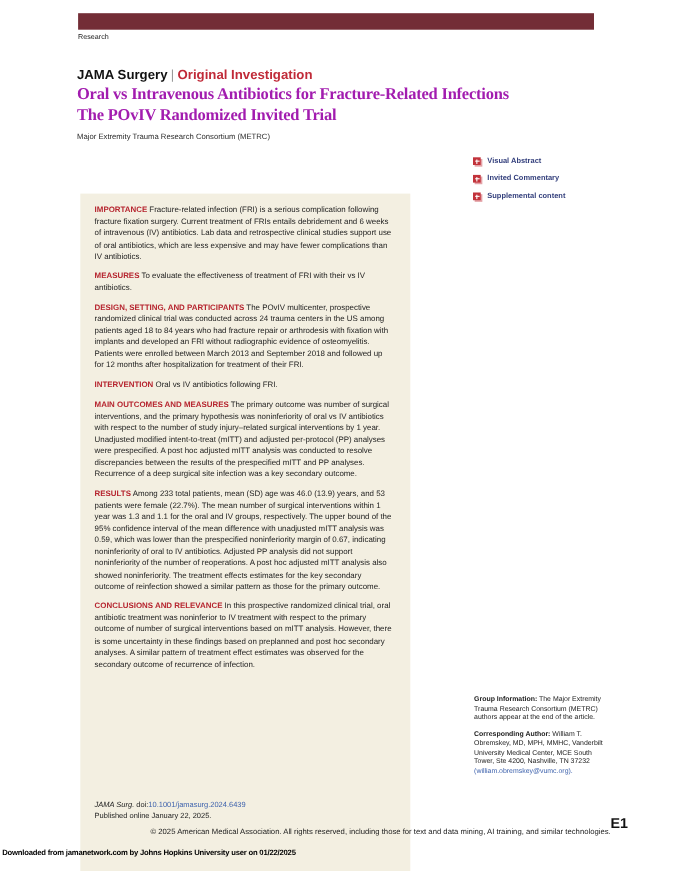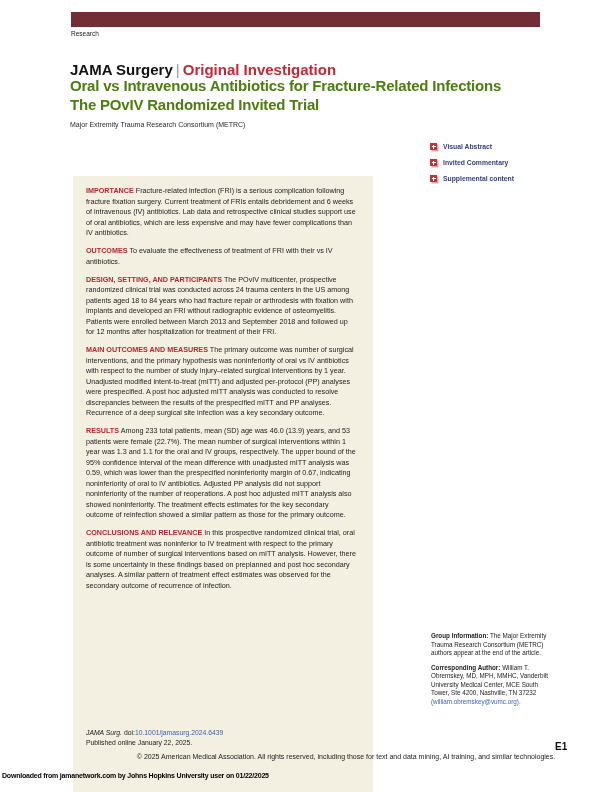--- a/index.html
+++ b/index.html
@@ -3,25 +3,25 @@
 <meta charset="utf-8">
 <style>
   html, body { margin:0; padding:0; background:#ffffff; }
   .page {
     position:relative; width:612px; height:792px; background:#ffffff;
     font-family:"Liberation Sans", sans-serif; overflow:hidden;
     color:#1c1c1c;
   }
   .topbar { position:absolute; left:71px; top:12px; width:469px; height:15px; background:#732D36; }
   .research { position:absolute; left:71px; top:30px; font-size:6.5px; color:#222; }
-  .kicker { position:absolute; left:70px; top:61px; font-size:15px; font-weight:bold; color:#111; white-space:nowrap; }
+  .kicker { position:absolute; left:70px; top:61px; font-size:12px; font-weight:bold; color:#111; white-space:nowrap; }
   .kicker .sep { color:#9a9a9a; font-weight:normal; padding:0 3px; }
   .kicker .type { color:#C02A38; }
-  .title { position:absolute; left:70px; top:77px; font-size:15px; font-weight:bold; color:#4d7c0f;
-           line-height:18.5px; letter-spacing:-0.2px; white-space:nowrap; }
+  .title { position:absolute; left:70px; top:77px; font-size:15px; font-weight:bold; color:#a21caf;
+           line-height:18.5px; letter-spacing:-0.2px; white-space:nowrap;font-family:Liberation Serif, serif; }
   .byline { position:absolute; left:70px; top:121px; font-size:7px; color:#2a2a2a; }
 
   .abstract-box { position:absolute; left:73px; top:148px; width:300px; height:644px; background:#F3EFE1;margin-top:28px; }
   .abstract-content { padding:10px 15px 0 13px; }
   .abstract-content p { margin:0 0 7.5px 0; font-size:7.2px; line-height:10.5px; color:#1c1c1c; text-align:left; }
   .sec-label { font-weight:bold; color:#B6252F; }
   .link { color:#3F63AD; }
   .citation { position:absolute; left:13px; top:552px; font-size:6.8px; line-height:9.5px; color:#222; }
 
   .sidebar-links { position:absolute; left:430px; top:142px; }
@@ -30,21 +30,21 @@
                position:relative; box-shadow:1.5px 1.5px 0 #E3A2A7; }
   .plus-icon::before { content:""; position:absolute; left:1.5px; top:3px; width:4px; height:1px; background:#fff; }
   .plus-icon::after  { content:""; position:absolute; left:3px; top:1.5px; width:1px; height:4px; background:#fff; }
   .sidebar-link-label { font-size:6.8px; font-weight:bold; color:#333F7C; white-space:nowrap; }
 
   .author-info { position:absolute; left:431px; top:632px; width:126px; font-size:6.3px; line-height:8.5px; color:#222; }
   .author-info .blk { margin-bottom:6px; }
   .bold-label { font-weight:bold; }
   .email-link { color:#3F63AD; }
 
-  .page-number { position:absolute; left:555px; top:741px; font-size:10px; font-weight:bold; color:#111; }
+  .page-number { position:absolute; left:555px; top:741px; font-size:13px; font-weight:bold; color:#111; }
   .copyright { position:absolute; left:0; top:753px; width:612px; box-sizing:border-box; padding-left:80px;
                text-align:center; font-size:7px; color:#1a1a1a; }
   .download-stamp { position:absolute; left:2px; top:772px; font-size:7px; font-weight:bold;
                     letter-spacing:-0.2px; color:#000; }
 </style>
 </head>
 <body>
 
 <div class="page">
 
@@ -58,22 +58,23 @@
   <div class="title">
     <div>Oral vs Intravenous Antibiotics for Fracture-Related Infections</div>
     <div>The POvIV Randomized Invited Trial</div>
   </div>
 
   <div class="byline">Major Extremity Trauma Research Consortium (METRC)</div>
 
   <div class="abstract-box">
     <div class="abstract-content">
       <p><span class="sec-label">IMPORTANCE</span> <span>Fracture-related infection (FRI) is a serious complication following fracture fixation surgery. Current treatment of FRIs entails debridement and 6 weeks of intravenous (IV) antibiotics. Lab data and retrospective clinical studies support use of oral antibiotics, which are less expensive and may have fewer complications than IV antibiotics.</span></p>
-      <p><span class="sec-label">OUTCOMES</span> <span>To evaluate the effectiveness of treatment of FRI with their vs IV antibiotics.</span></p>
+      <p><span class="sec-label">MEASURES</span> <span>To evaluate the effectiveness of treatment of FRI with their vs IV antibiotics.</span></p>
       <p><span class="sec-label">DESIGN, SETTING, AND PARTICIPANTS</span> <span>The POvIV multicenter, prospective randomized clinical trial was conducted across 24 trauma centers in the US among patients aged 18 to 84 years who had fracture repair or arthrodesis with fixation with implants and developed an FRI without radiographic evidence of osteomyelitis. Patients were enrolled between March 2013 and September 2018 and followed up for 12 months after hospitalization for treatment of their FRI.</span></p>
+      <p><span class="sec-label">INTERVENTION</span> <span>Oral vs IV antibiotics following FRI.</span></p>
       <p><span class="sec-label">MAIN OUTCOMES AND MEASURES</span> <span>The primary outcome was number of surgical interventions, and the primary hypothesis was noninferiority of oral vs IV antibiotics with respect to the number of study injury–related surgical interventions by 1 year. Unadjusted modified intent-to-treat (mITT) and adjusted per-protocol (PP) analyses were prespecified. A post hoc adjusted mITT analysis was conducted to resolve discrepancies between the results of the prespecified mITT and PP analyses. Recurrence of a deep surgical site infection was a key secondary outcome.</span></p>
       <p><span class="sec-label">RESULTS</span> <span>Among 233 total patients, mean (SD) age was 46.0 (13.9) years, and 53 patients were female (22.7%). The mean number of surgical interventions within 1 year was 1.3 and 1.1 for the oral and IV groups, respectively. The upper bound of the 95% confidence interval of the mean difference with unadjusted mITT analysis was 0.59, which was lower than the prespecified noninferiority margin of 0.67, indicating noninferiority of oral to IV antibiotics. Adjusted PP analysis did not support noninferiority of the number of reoperations. A post hoc adjusted mITT analysis also showed noninferiority. The treatment effects estimates for the key secondary outcome of reinfection showed a similar pattern as those for the primary outcome.</span></p>
       <p><span class="sec-label">CONCLUSIONS AND RELEVANCE</span> <span>In this prospective randomized clinical trial, oral antibiotic treatment was noninferior to IV treatment with respect to the primary outcome of number of surgical interventions based on mITT analysis. However, there is some uncertainty in these findings based on preplanned and post hoc secondary analyses. A similar pattern of treatment effect estimates was observed for the secondary outcome of recurrence of infection.</span></p>
     </div>
 
     <div class="citation">
       <div><em>JAMA Surg.</em><span> doi:</span><span class="link">10.1001/jamasurg.2024.6439</span></div>
       <div>Published online January 22, 2025.</div>
     </div>
   </div>

